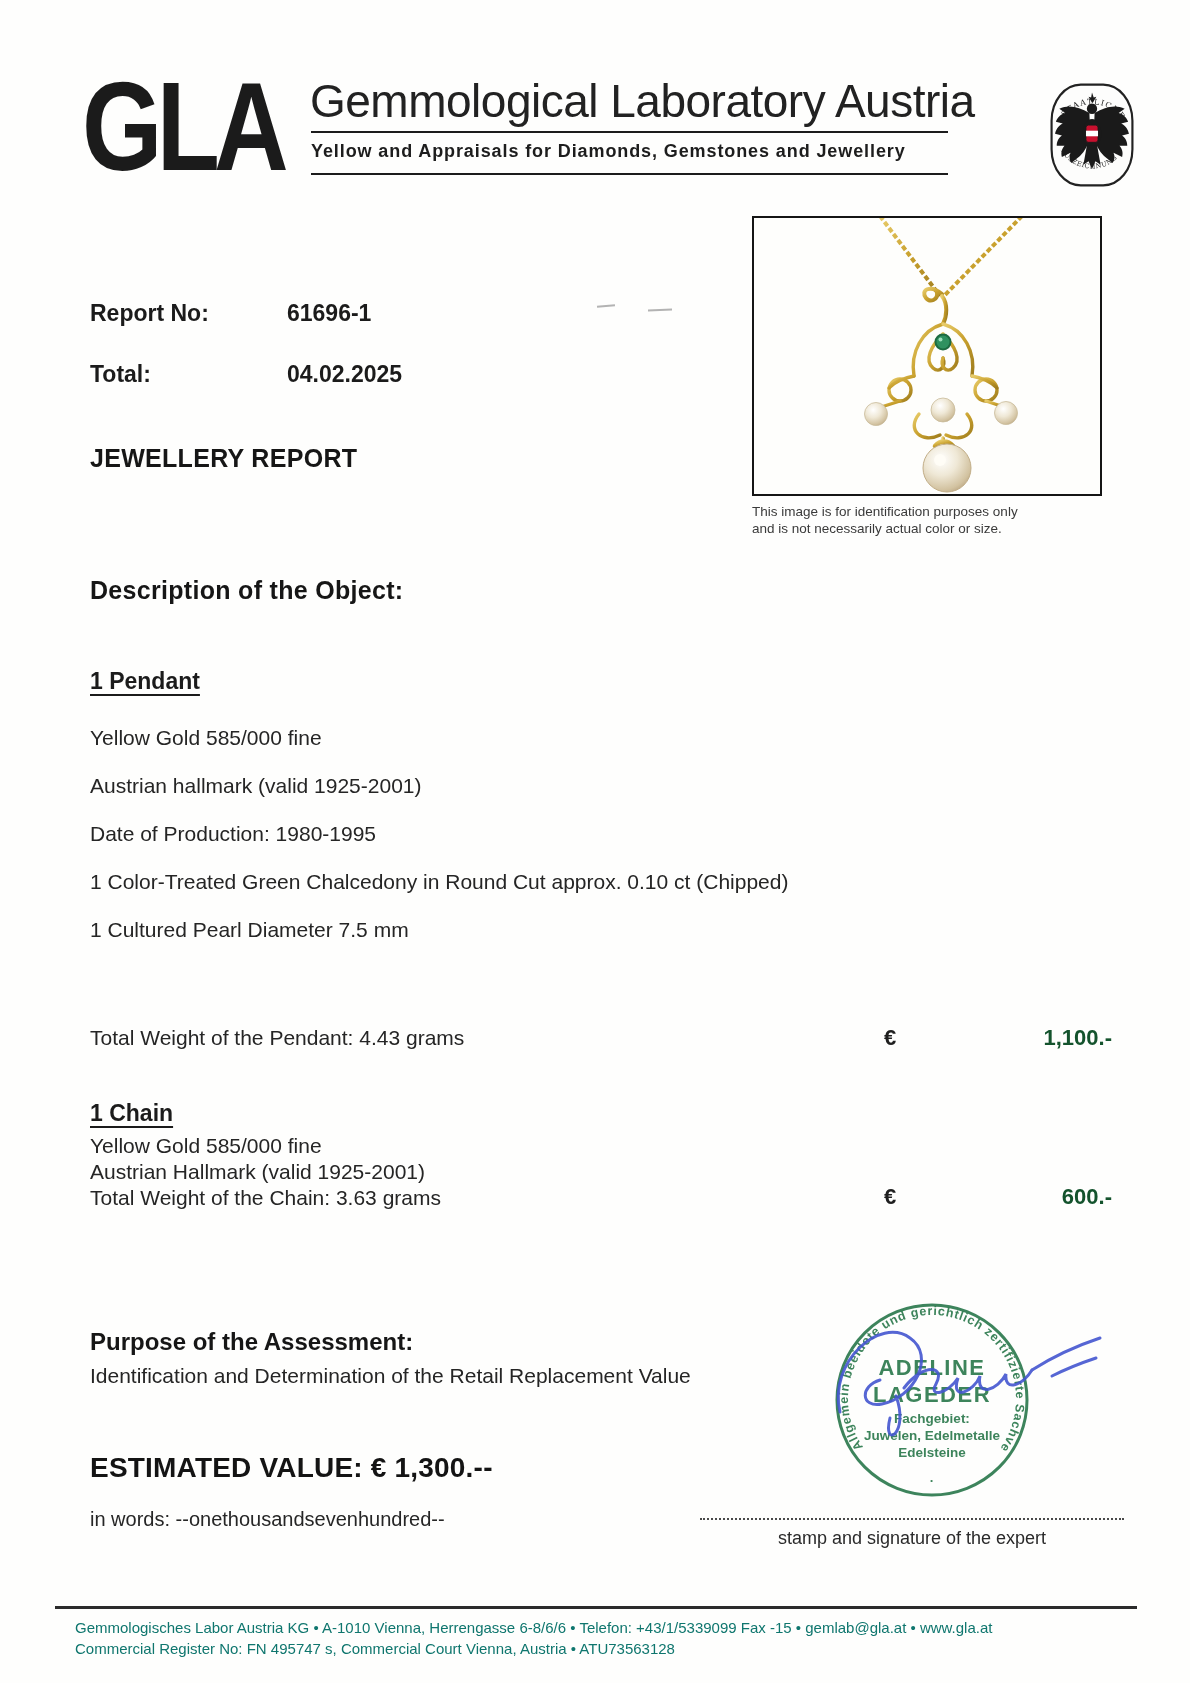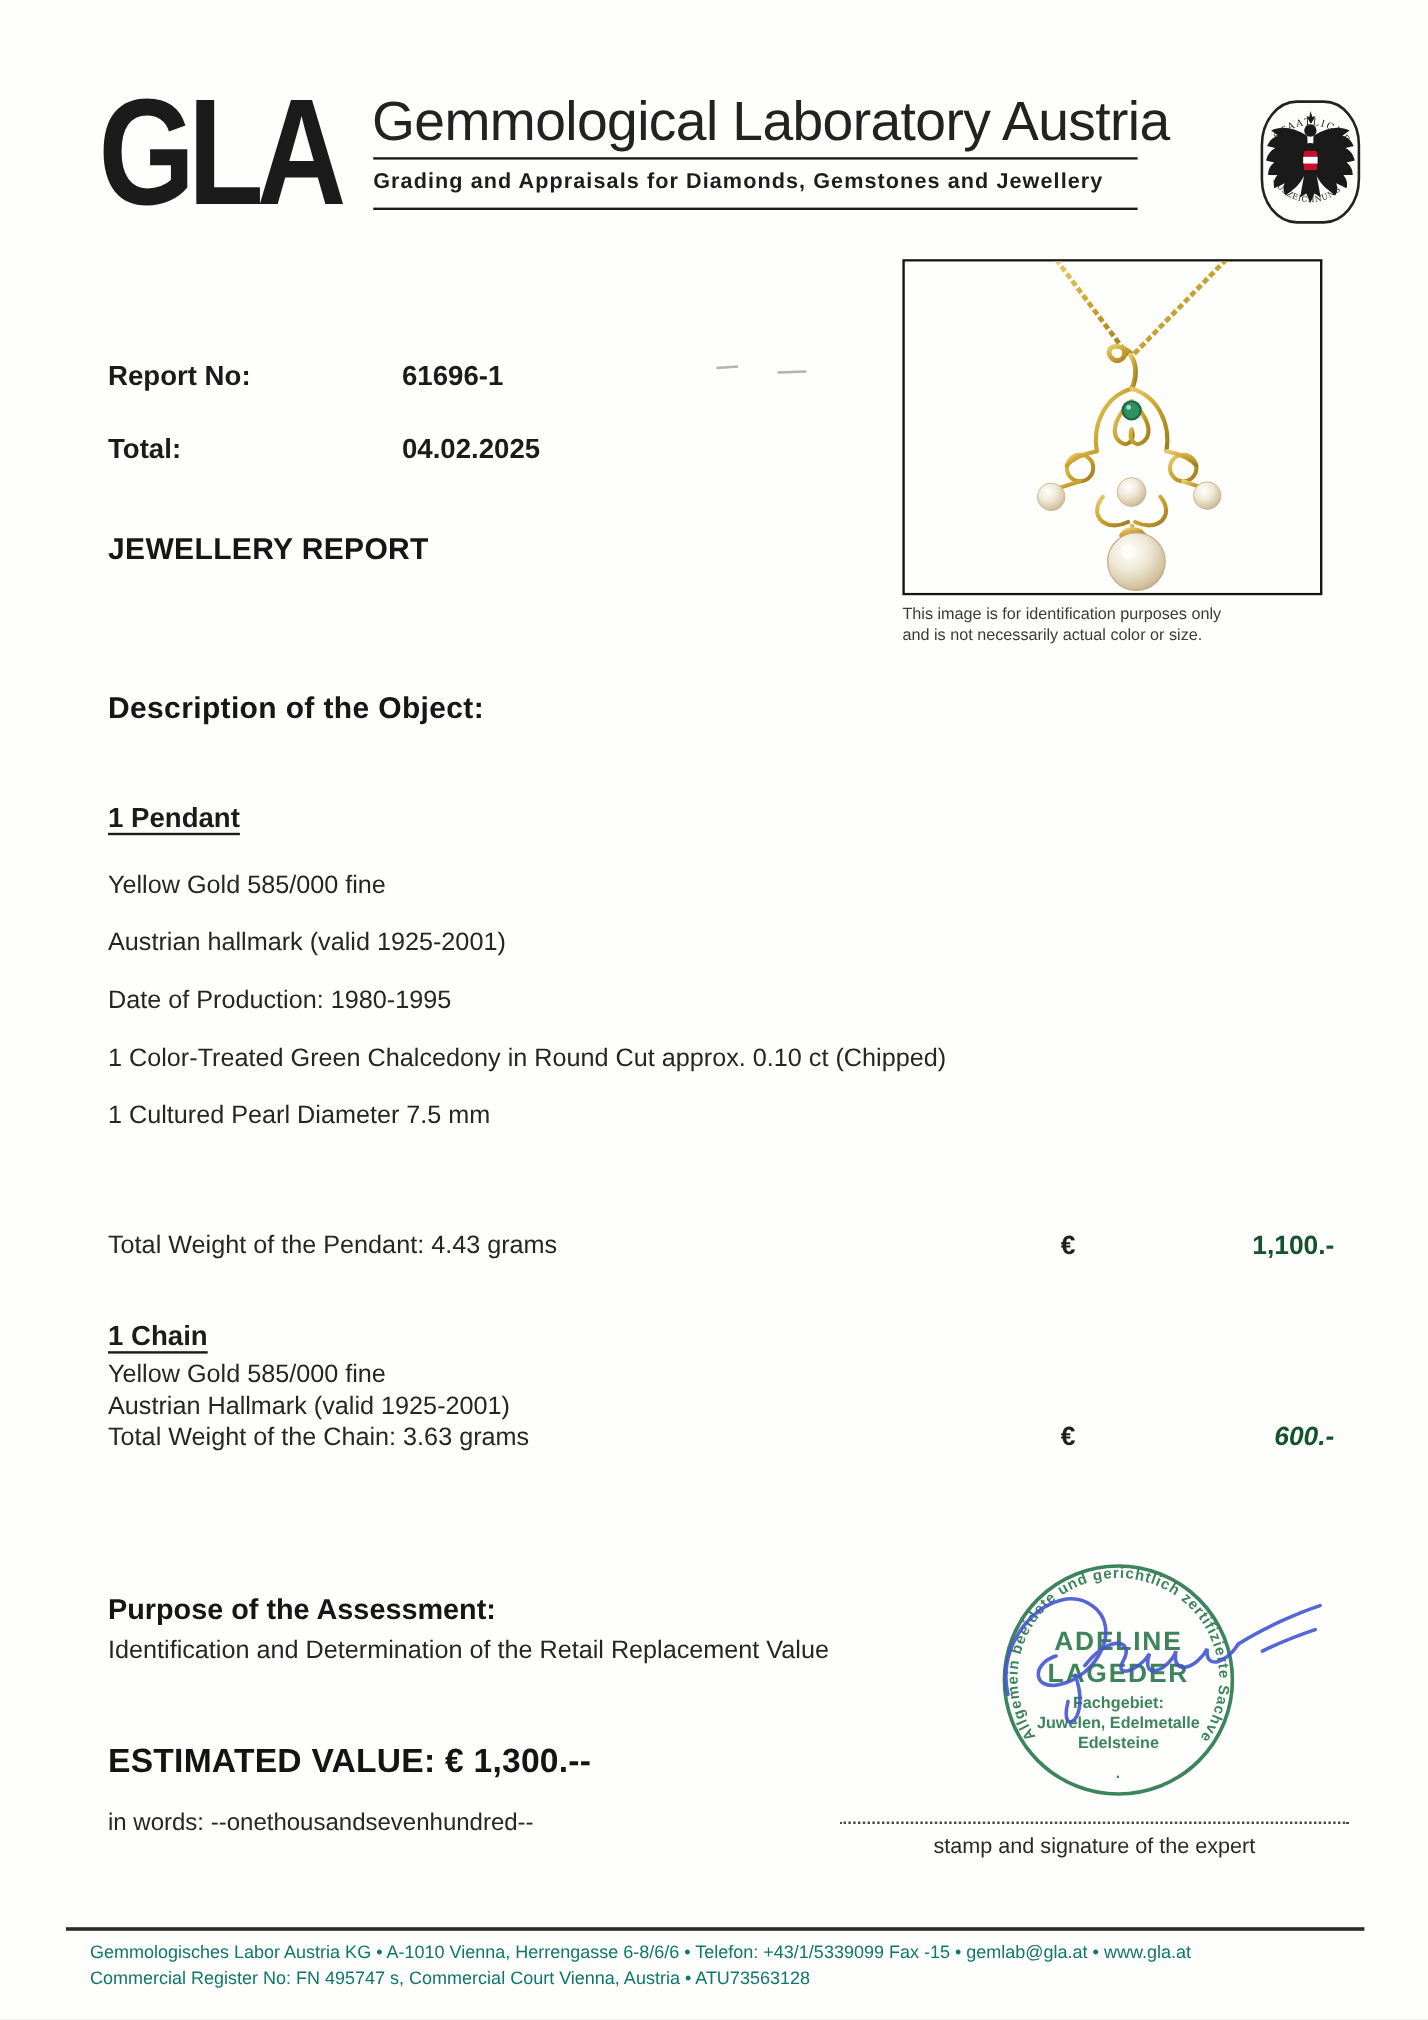--- a/index.html
+++ b/index.html
@@ -10,21 +10,21 @@
   }
   .abs{position:absolute;}
   
   .logo{left:82px;top:64px;font-size:126px;font-weight:700;letter-spacing:-7px;
         transform:scaleX(.82);transform-origin:left top;color:#1b1b1b;line-height:1;}
   .title{left:310px;top:74px;font-size:46px;font-weight:400;letter-spacing:-.5px;color:#222;}
   .hline{height:2px;background:#1c1c1c;}
   .subtitle{left:311px;top:141px;font-size:18px;font-weight:700;letter-spacing:.9px;color:#1d1d1d;}
   
   .lbl{font-size:23px;font-weight:700;color:#1b1b1b;}
-  .val{font-size:23px;font-weight:700;color:#1b1b1b;margin-left:48px;}
+  .val{font-size:23px;font-weight:700;color:#1b1b1b;}
   .h1{font-size:25px;font-weight:700;color:#161616;letter-spacing:.3px;}
   
   .photobox{left:752px;top:216px;width:346px;height:276px;border:2px solid #151515;background:#fdfdfb;}
   .photocap{left:752px;top:503px;width:340px;font-size:13.5px;line-height:17px;color:#3a3a3a;}
   
   .body-line{font-size:21px;color:#252525;}
   .sec-title{font-size:23px;font-weight:700;color:#1b1b1b;text-decoration:underline;
              text-decoration-thickness:2px;text-underline-offset:5px;}
   .euro{font-size:22px;font-weight:600;color:#1f1f1f;}
   .price{font-size:22px;font-weight:700;color:#14532d;text-align:right;width:220px;}
@@ -41,21 +41,21 @@
 </style>
 </head>
 <body>
 
 <div class="page">
 
   <div class="abs logo">GLA</div>
 
   <div class="abs title">Gemmological Laboratory Austria</div>
   <div class="abs hline" style="left:311px;top:131px;width:637px;"></div>
-  <div class="abs subtitle">Grading and Appraisals for Diamonds, Gemstones and Jewellery</div>
+  <div class="abs subtitle">Yellow and Appraisals for Diamonds, Gemstones and Jewellery</div>
   <div class="abs hline" style="left:311px;top:173px;width:637px;"></div>
 
   <div class="abs" style="left:1049px;top:82px;width:86px;height:106px;">
     <svg width="86" height="106" viewBox="0 0 100 123">
       <rect x="3" y="3" width="94" height="117" rx="34" ry="42" fill="#fdfdfc" stroke="#222" stroke-width="2.5"></rect>
       <path id="embTop" d="M 16 44 A 38 33 0 0 1 84 44" fill="none"></path>
       <path id="embBot" d="M 13 78 A 40 36 0 0 0 87 78" fill="none"></path>
       <text font-family="DejaVu Serif, serif" font-size="9" letter-spacing="1.6" fill="#222">
         <textPath href="#embTop" startOffset="4">STAATLICHE</textPath>
       </text>
@@ -158,21 +158,21 @@
 
   <div class="abs body-line" style="left:90px;top:1026px;">Total Weight of the Pendant: 4.43 grams</div>
   <div class="abs euro" style="left:884px;top:1025px;">€</div>
   <div class="abs price" style="right:78px;top:1025px;">1,100.-</div>
 
   <div class="abs sec-title" style="left:90px;top:1100px;">1 Chain</div>
   <div class="abs body-line tight" style="left:90px;top:1133px;">Yellow Gold 585/000 fine</div>
   <div class="abs body-line tight" style="left:90px;top:1159px;">Austrian Hallmark (valid 1925-2001)</div>
   <div class="abs body-line tight" style="left:90px;top:1185px;">Total Weight of the Chain: 3.63 grams</div>
   <div class="abs euro" style="left:884px;top:1184px;">€</div>
-  <div class="abs price" style="right:78px;top:1184px;font-style:italic;">600.-</div>
+  <div class="abs price" style="right:78px;top:1184px;">600.-</div>
 
   <div class="abs" style="left:90px;top:1328px;font-size:24px;font-weight:700;color:#161616;">Purpose of the Assessment:</div>
   <div class="abs body-line" style="left:90px;top:1364px;">Identification and Determination of the Retail Replacement Value</div>
 
   <div class="abs estimate" style="left:90px;top:1452px;">ESTIMATED VALUE:  € 1,300.--</div>
   <div class="abs inwords" style="left:90px;top:1508px;">in words: --onethousandsevenhundred--</div>
 
   <div class="abs" style="left:812px;top:1280px;width:240px;height:240px;">
     <svg width="240" height="240" viewBox="0 0 240 240">
       <g fill="none" stroke="#2d7a4e" opacity=".92">

